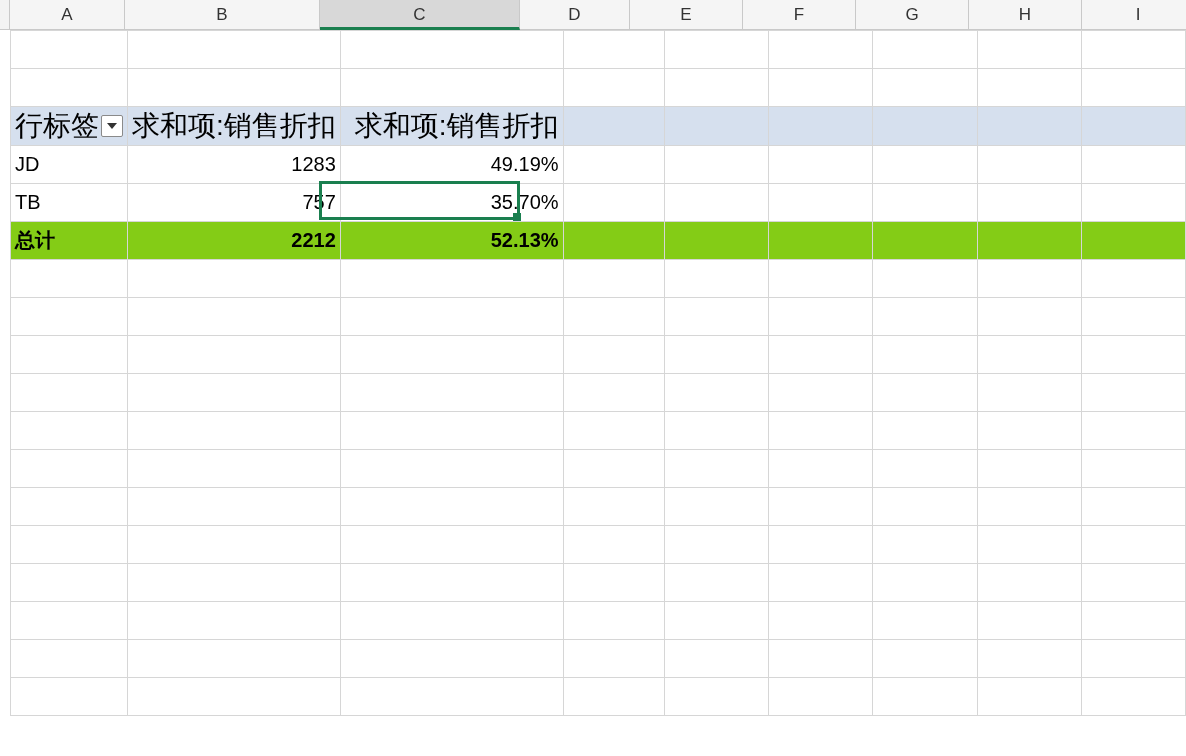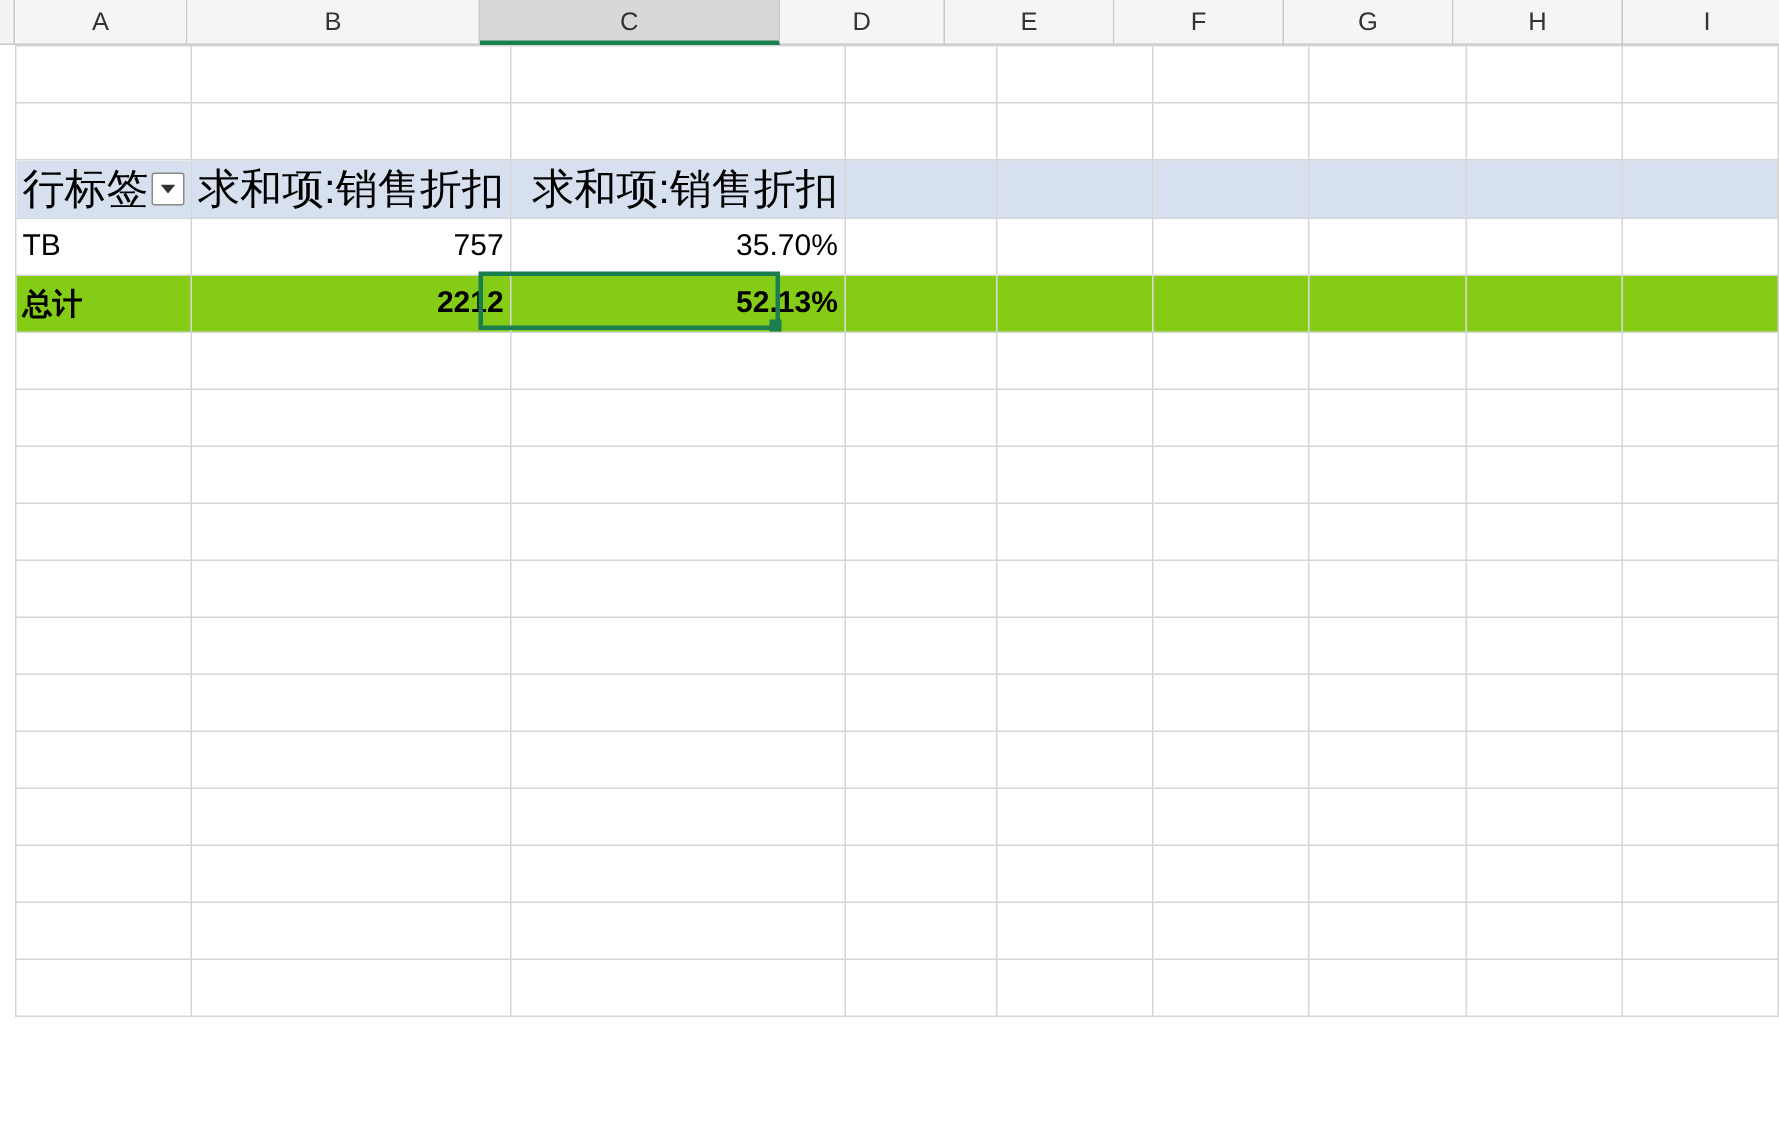--- a/index.html
+++ b/index.html
@@ -158,20 +158,31 @@
           <td class="l-txt" style="width: 195px;">求和项:销售折扣</td>
           <td class="l-txt" style="width: 200px; padding-left: 14px;">求和项:销售折扣</td>
           <td style="width: 110px;"></td>
           <td style="width: 113px;"></td>
           <td style="width: 113px;"></td>
           <td style="width: 113px;"></td>
           <td style="width: 113px;"></td>
           <td style="width: 113px;"></td>
         </tr>
         <tr>
+          <td class="l-txt" style="width: 115px;">JD</td>
+          <td class="r-num" style="width: 195px;">1283</td>
+          <td class="r-num" style="width: 200px;">49.19%</td>
+          <td style="width: 110px;"></td>
+          <td style="width: 113px;"></td>
+          <td style="width: 113px;"></td>
+          <td style="width: 113px;"></td>
+          <td style="width: 113px;"></td>
+          <td style="width: 113px;"></td>
+        </tr>
+        <tr>
           <td class="l-txt" style="width: 115px;">TB</td>
           <td class="r-num" style="width: 195px; padding-left: 16px;">757</td>
           <td class="r-num" style="width: 200px;">35.70%</td>
           <td style="width: 110px;"></td>
           <td style="width: 113px;"></td>
           <td style="width: 113px;"></td>
           <td style="width: 113px;"></td>
           <td style="width: 113px;"></td>
           <td style="width: 113px;"></td>
         </tr>

